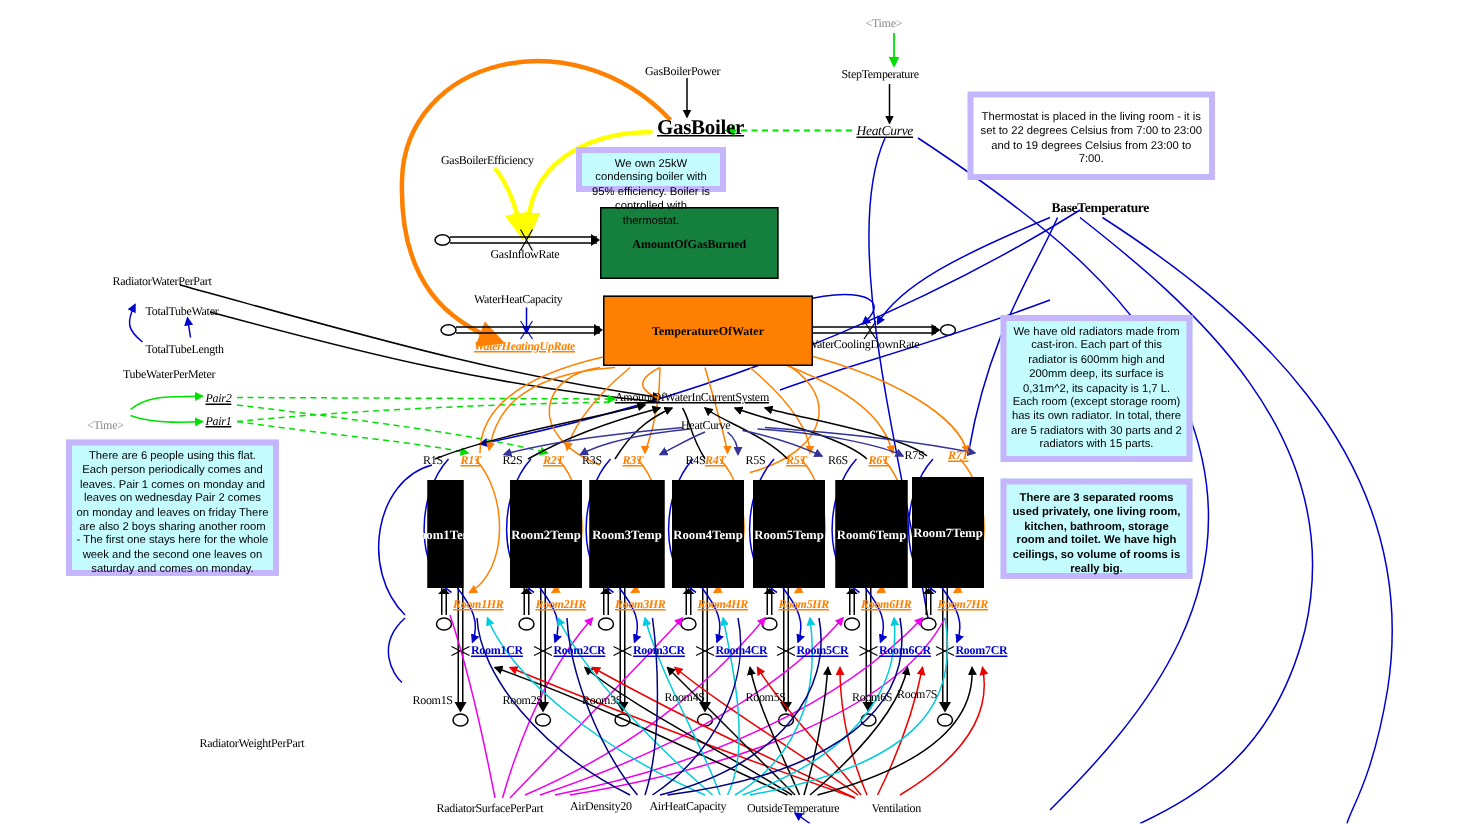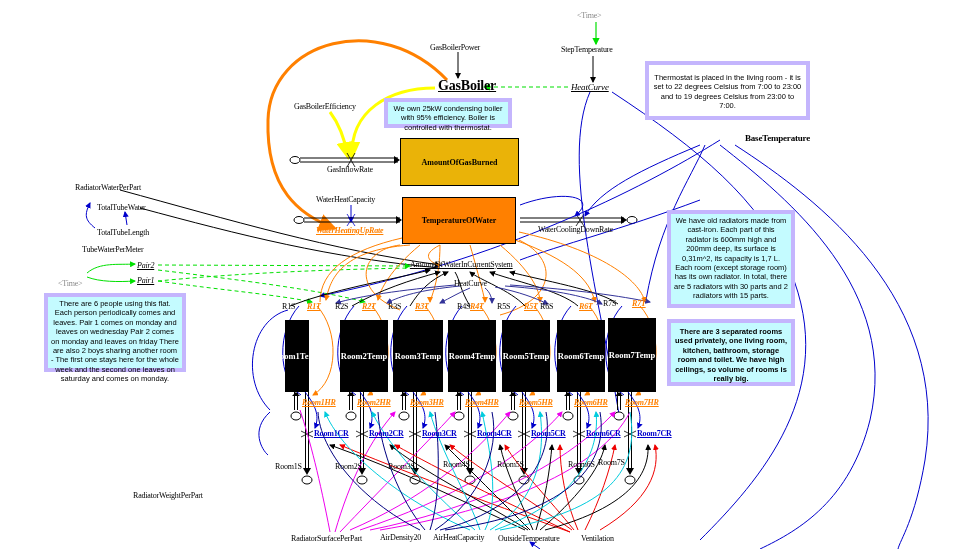--- a/index.html
+++ b/index.html
@@ -9,21 +9,21 @@
   .lbl.grey { color:#8a8a8a; }
   .lbl.orange-u { color:#ff8000; text-decoration:underline; font-weight:bold;font-style:italic; }
   .lbl.blue-u { color:#0000cc; text-decoration:underline; font-weight:bold; }
   .lbl.italic-u { font-style:italic; text-decoration:underline; }
   .lbl.boiler { font-size:14px; font-weight:bold; text-decoration:underline; }
   .lbl.base { font-size:9px; font-weight:bold; }
   .note { position:absolute; font-family:"Liberation Sans", sans-serif; font-size:7.5px; line-height:9.4px; text-align:center; border:4px solid #c4b5fd; padding:2px 3px; box-sizing:border-box; }
   .note.cyan { background:#c4fbff; }
   .note.white { background:#ffffff; }
   .stock { position:absolute; border:1px solid #000; box-sizing:border-box; display:flex; align-items:center; justify-content:center; font-family:"Liberation Serif", serif; font-size:8px; font-weight:bold; }
-  .stock.yellow { background:#eab308; color:#000; }
+  .stock.yellow { background:#15803d; color:#000; }
   .stock.orange { background:#ff8000; color:#000; }
   .stock.room { background:#000; color:#fff; font-size:8.5px; }
 </style>
 </head>
 <body>
 
 <svg id="canvas" width="972" height="549" viewBox="0 0 972 549" xmlns="http://www.w3.org/2000/svg">
   <defs>
     <marker id="ah-k" markerWidth="6" markerHeight="6" refX="5" refY="3" orient="auto">
         <path d="M0,0 L6,3 L0,6 z" fill="#000"></path>
@@ -248,24 +248,24 @@
 <div class="lbl grey" style="left:577px;top:11px;">&lt;Time&gt;</div>
 <div class="lbl" style="left:561px;top:45px;">StepTemperature</div>
 <div class="lbl italic-u" style="left:571px;top:82px;font-size:9px;">HeatCurve</div>
 <div class="lbl" style="left:430px;top:43px;">GasBoilerPower</div>
 <div class="lbl boiler" style="left:438px;top:81px;">GasBoiler</div>
 <div class="lbl" style="left:294px;top:102px;">GasBoilerEfficiency</div>
 <div class="lbl" style="left:327px;top:165px;">GasInflowRate</div>
 <div class="lbl" style="left:316px;top:195px;">WaterHeatCapacity</div>
 <div class="lbl orange-u" style="left:316px;top:226px;">WaterHeatingUpRate</div>
 <div class="lbl" style="left:538px;top:225px;">WaterCoolingDownRate</div>
-<div class="lbl base" style="left:701px;top:133px;margin-left:44px;">BaseTemperature</div>
+<div class="lbl base" style="left:701px;top:133px;">BaseTemperature</div>
 
 <div class="stock yellow" style="left:400px;top:138px;width:119px;height:48px;">AmountOfGasBurned</div>
-<div class="stock orange" style="left:402px;top:197px;width:114px;height:47px;">TemperatureOfWater</div>
+<div class="stock orange" style="left:402px;top:197px;width:140px;height:47px;">TemperatureOfWater</div>
 
 <div class="lbl" style="left:75px;top:183px;">RadiatorWaterPerPart</div>
 <div class="lbl" style="left:97px;top:203px;">TotalTubeWater</div>
 <div class="lbl" style="left:97px;top:228px;">TotalTubeLength</div>
 <div class="lbl" style="left:82px;top:245px;">TubeWaterPerMeter</div>
 <div class="lbl italic-u" style="left:137px;top:261px;">Pair2</div>
 <div class="lbl italic-u" style="left:137px;top:276px;">Pair1</div>
 <div class="lbl grey" style="left:58px;top:279px;">&lt;Time&gt;</div>
 <div class="lbl" style="left:133px;top:491px;">RadiatorWeightPerPart</div>
 
@@ -296,37 +296,37 @@
     <div class="stock room" style="left:448px;top:320px;width:48px;height:72px;">Room4Temp</div>
     <div class="lbl orange-u" style="left:465px;top:398px;">Room4HR</div>
     <div class="lbl blue-u" style="left:477px;top:429px;">Room4CR</div>
     <div class="lbl" style="left:443px;top:460px;">Room4S</div>
     <div class="lbl" style="left:497px;top:302px;">R5S</div>
     <div class="lbl orange-u" style="left:524px;top:302px;">R5T</div>
     <div class="stock room" style="left:502px;top:320px;width:48px;height:72px;">Room5Temp</div>
     <div class="lbl orange-u" style="left:519px;top:398px;">Room5HR</div>
     <div class="lbl blue-u" style="left:531px;top:429px;">Room5CR</div>
     <div class="lbl" style="left:497px;top:460px;">Room5S</div>
-    <div class="lbl" style="left:540px;top:302px;">R6S</div>
+    <div class="lbl" style="left:552px;top:302px;">R6S</div>
     <div class="lbl orange-u" style="left:579px;top:302px;">R6T</div>
     <div class="stock room" style="left:557px;top:320px;width:48px;height:72px;">Room6Temp</div>
     <div class="lbl orange-u" style="left:574px;top:398px;">Room6HR</div>
     <div class="lbl blue-u" style="left:586px;top:429px;">Room6CR</div>
     <div class="lbl" style="left:568px;top:460px;">Room6S</div>
     <div class="lbl" style="left:603px;top:299px;">R7S</div>
     <div class="lbl orange-u" style="left:632px;top:299px;">R7T</div>
     <div class="stock room" style="left:608px;top:318px;width:48px;height:74px;">Room7Temp</div>
     <div class="lbl orange-u" style="left:625px;top:398px;">Room7HR</div>
     <div class="lbl blue-u" style="left:637px;top:429px;">Room7CR</div>
     <div class="lbl" style="left:598px;top:458px;">Room7S</div>
   </div>
 
 <div class="lbl" style="left:291px;top:534px;">RadiatorSurfacePerPart</div>
 <div class="lbl" style="left:380px;top:533px;">AirDensity20</div>
 <div class="lbl" style="left:433px;top:533px;">AirHeatCapacity</div>
 <div class="lbl" style="left:498px;top:534px;">OutsideTemperature</div>
 <div class="lbl" style="left:581px;top:534px;">Ventilation</div>
 
-<div class="note cyan" style="left:384px;top:98px;width:128px;height:30px;">We own 25kW condensing boiler with 95% efficiency. Boiler is controlled with thermostat.</div>
+<div class="note cyan" style="left:384px;top:98px;width:100px;height:30px;">We own 25kW condensing boiler with 95% efficiency. Boiler is controlled with thermostat.</div>
 <div class="note white" style="left:645px;top:61px;width:165px;height:59px;padding-top:8px;">Thermostat is placed in the living room - it is set to 22 degrees Celsius from 7:00 to 23:00 and to 19 degrees Celsius from 23:00 to 7:00.</div>
 <div class="note cyan" style="left:667px;top:210px;width:128px;height:98px;">We have old radiators made from cast-iron. Each part of this radiator is 600mm high and 200mm deep, its surface is 0,31m^2, its capacity is 1,7 L. Each room (except storage room) has its own radiator. In total, there are 5 radiators with 30 parts and 2 radiators with 15 parts.</div>
 <div class="note cyan" style="left:667px;top:319px;width:128px;height:67px;padding-top:4px;font-weight:bold;">There are 3 separated rooms used privately, one living room, kitchen, bathroom, storage room and toilet. We have high ceilings, so volume of rooms is really big.</div>
-<div class="note cyan" style="left:44px;top:293px;width:142px;height:79px;">There are 6 people using this flat. Each person periodically comes and leaves. Pair 1 comes on monday and leaves on wednesday Pair 2 comes on monday and leaves on friday There are also 2 boys sharing another room - The first one stays here for the whole week and the second one leaves on saturday and comes on monday.</div>
+<div class="note cyan" style="left:44px;top:293px;width:142px;height:91px;">There are 6 people using this flat. Each person periodically comes and leaves. Pair 1 comes on monday and leaves on wednesday Pair 2 comes on monday and leaves on friday There are also 2 boys sharing another room - The first one stays here for the whole week and the second one leaves on saturday and comes on monday.</div>
 
 </body></html>

